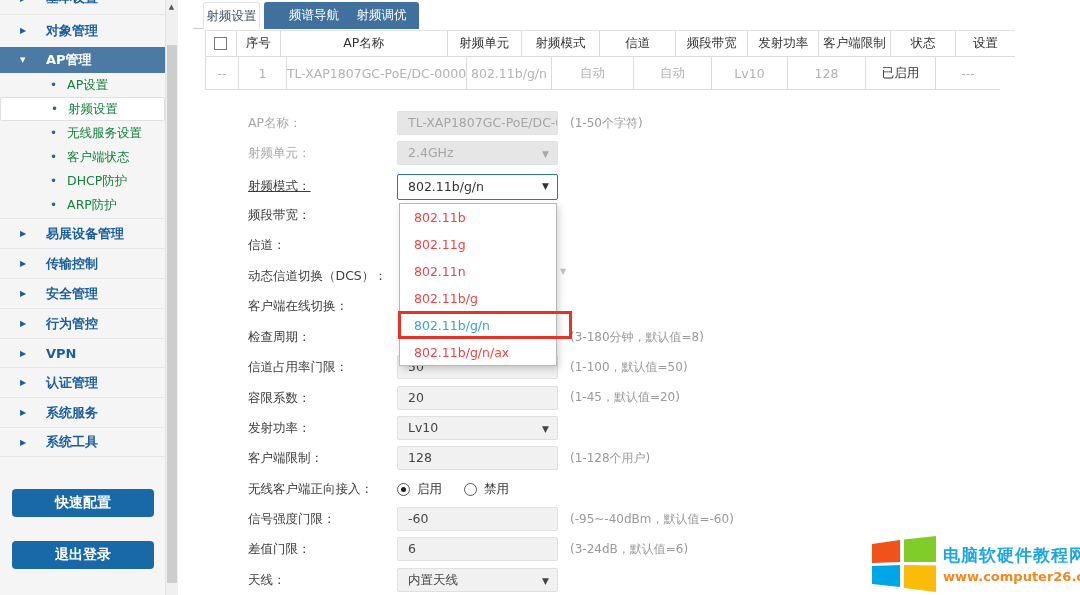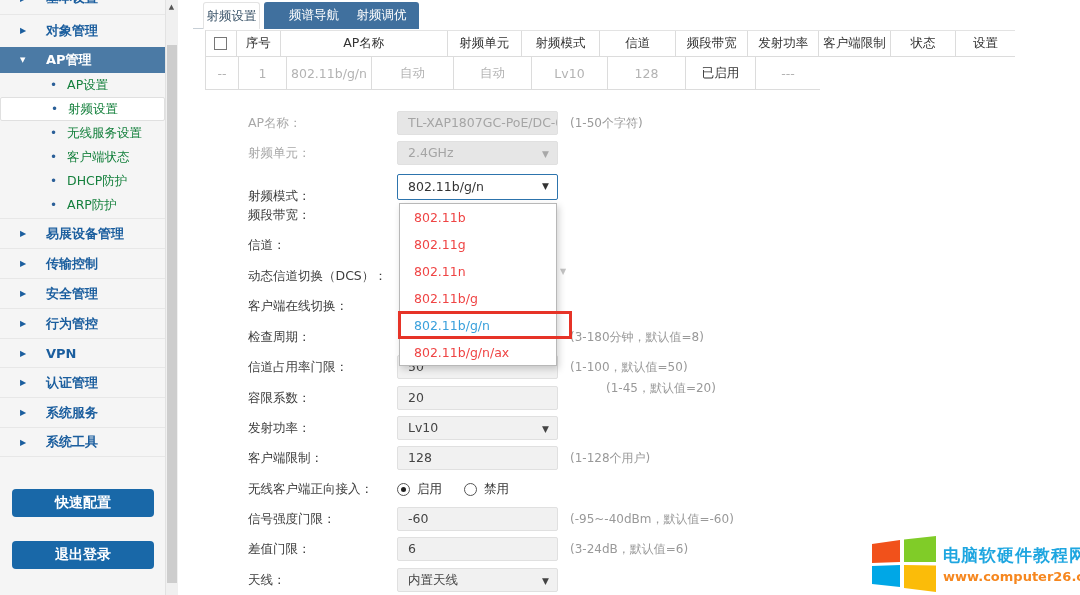--- a/index.html
+++ b/index.html
@@ -198,41 +198,42 @@
         <div class="g-cell c5">信道</div>
         <div class="g-cell c6">频段带宽</div>
         <div class="g-cell c7">发射功率</div>
         <div class="g-cell c8">客户端限制</div>
         <div class="g-cell c9">状态</div>
         <div class="g-cell c10">设置</div>
       </div>
       <div class="g-row g-data">
         <div class="g-cell c0">--</div>
         <div class="g-cell c1">1</div>
+        <div class="g-cell c2">TL-XAP1807GC-PoE/DC-0000</div>
         <div class="g-cell c4">802.11b/g/n</div>
         <div class="g-cell c5">自动</div>
         <div class="g-cell c6">自动</div>
         <div class="g-cell c7">Lv10</div>
         <div class="g-cell c8">128</div>
         <div class="g-cell c9 dark">已启用</div>
         <div class="g-cell c10">---</div>
       </div>
     </div>
 
     <div class="f-label dis" style="top:111px;">AP名称：</div>
     <div class="ctrl inp dis" style="top:111px;">TL-XAP1807GC-PoE/DC-00</div>
     <div class="hint" style="top:111px;">(1-50个字符)</div>
 
     <div class="f-label dis" style="top:141px;">射频单元：</div>
     <div class="ctrl sel dis" style="top:141px;">
       <span>2.4GHz</span>
       <span class="arr">▼</span>
     </div>
 
-    <div class="f-label" style="top:184px;">射频模式：</div>
+    <div class="f-label" style="top:174px;text-decoration:underline;">射频模式：</div>
     <div class="ctrl sel focus" style="top:174px; height:26px; line-height:23px;">
       <span>802.11b/g/n</span>
       <span class="arr" style="height:23px; line-height:23px; color:#333;">▼</span>
     </div>
 
     <div class="f-label" style="top:203px;">频段带宽：</div>
     <div class="f-label" style="top:233px;">信道：</div>
     <div class="f-label" style="top:264px;">动态信道切换（DCS）：</div>
     <div class="sliver-arrow">▼</div>
     <div class="f-label" style="top:294px;">客户端在线切换：</div>
@@ -248,21 +249,21 @@
       <div class="dd-opt">802.11b/g/n/ax</div>
     </div>
     <div class="red-box"></div>
 
     <div class="f-label" style="top:355px;">信道占用率门限：</div>
     <div class="ctrl inp" style="top:355px;">50</div>
     <div class="hint" style="top:355px;">(1-100，默认值=50)</div>
 
     <div class="f-label" style="top:386px;">容限系数：</div>
     <div class="ctrl inp" style="top:386px;">20</div>
-    <div class="hint" style="top:376px;margin-left:36px;">(1-45，默认值=20)</div>
+    <div class="hint" style="top:385px;">(1-45，默认值=20)</div>
 
     <div class="f-label" style="top:416px;">发射功率：</div>
     <div class="ctrl sel" style="top:416px;">
       <span>Lv10</span>
       <span class="arr">▼</span>
     </div>
 
     <div class="f-label" style="top:446px;">客户端限制：</div>
     <div class="ctrl inp" style="top:446px;">128</div>
     <div class="hint" style="top:446px;">(1-128个用户)</div>

